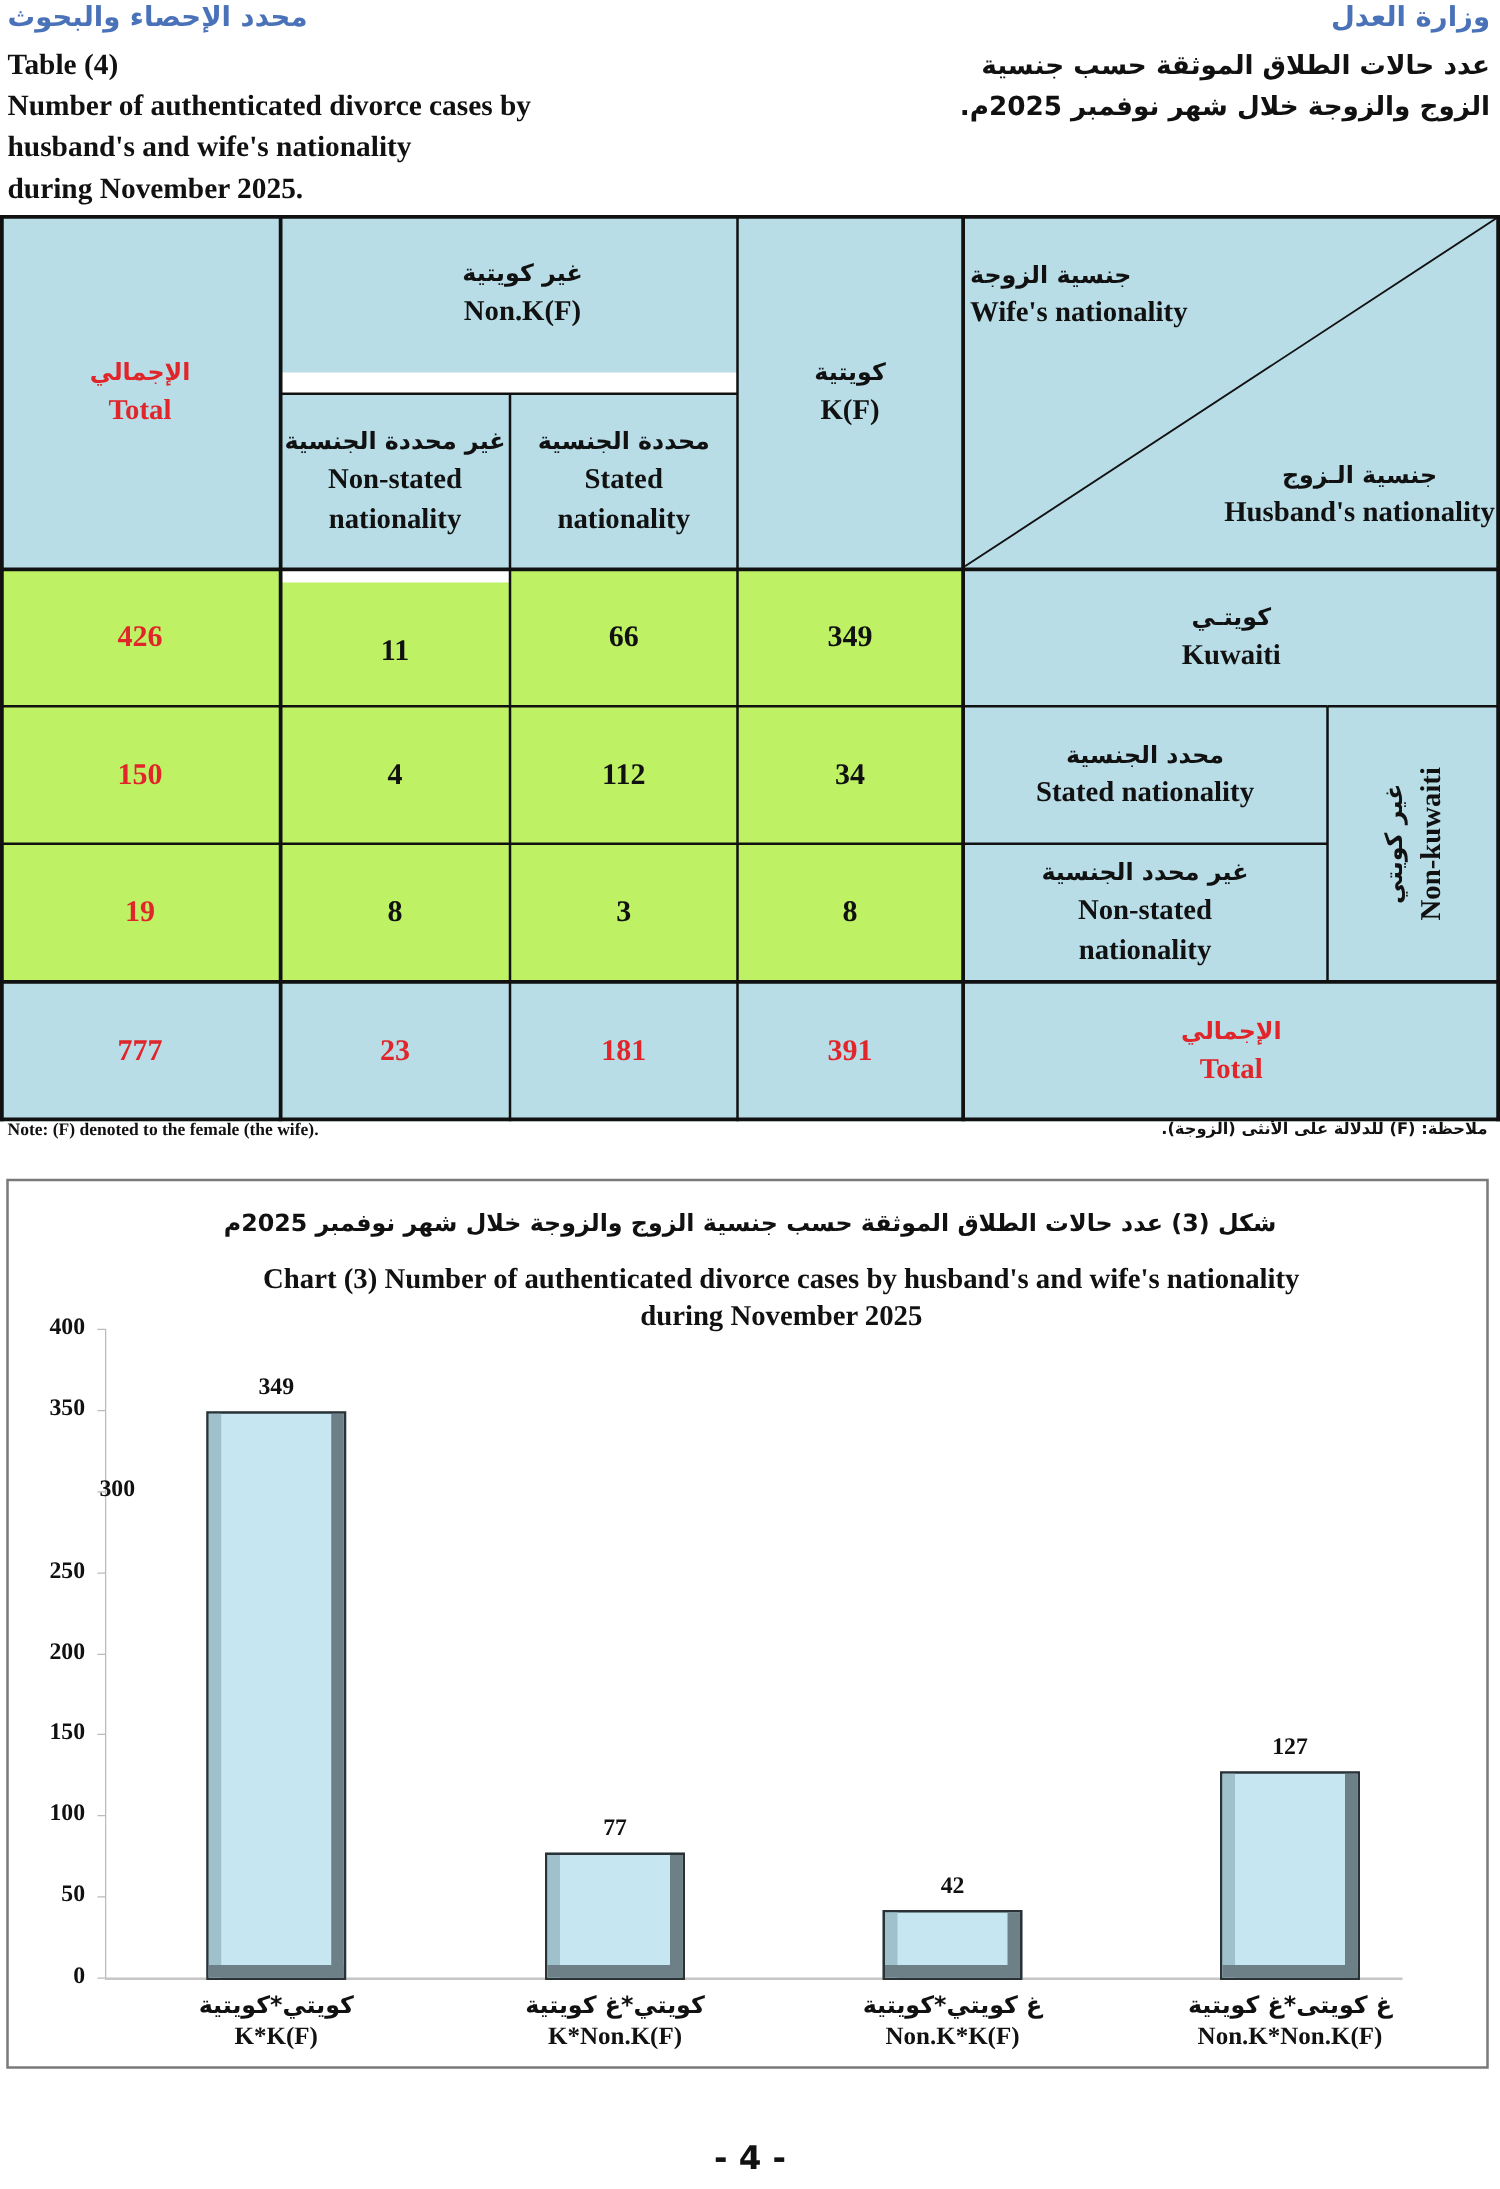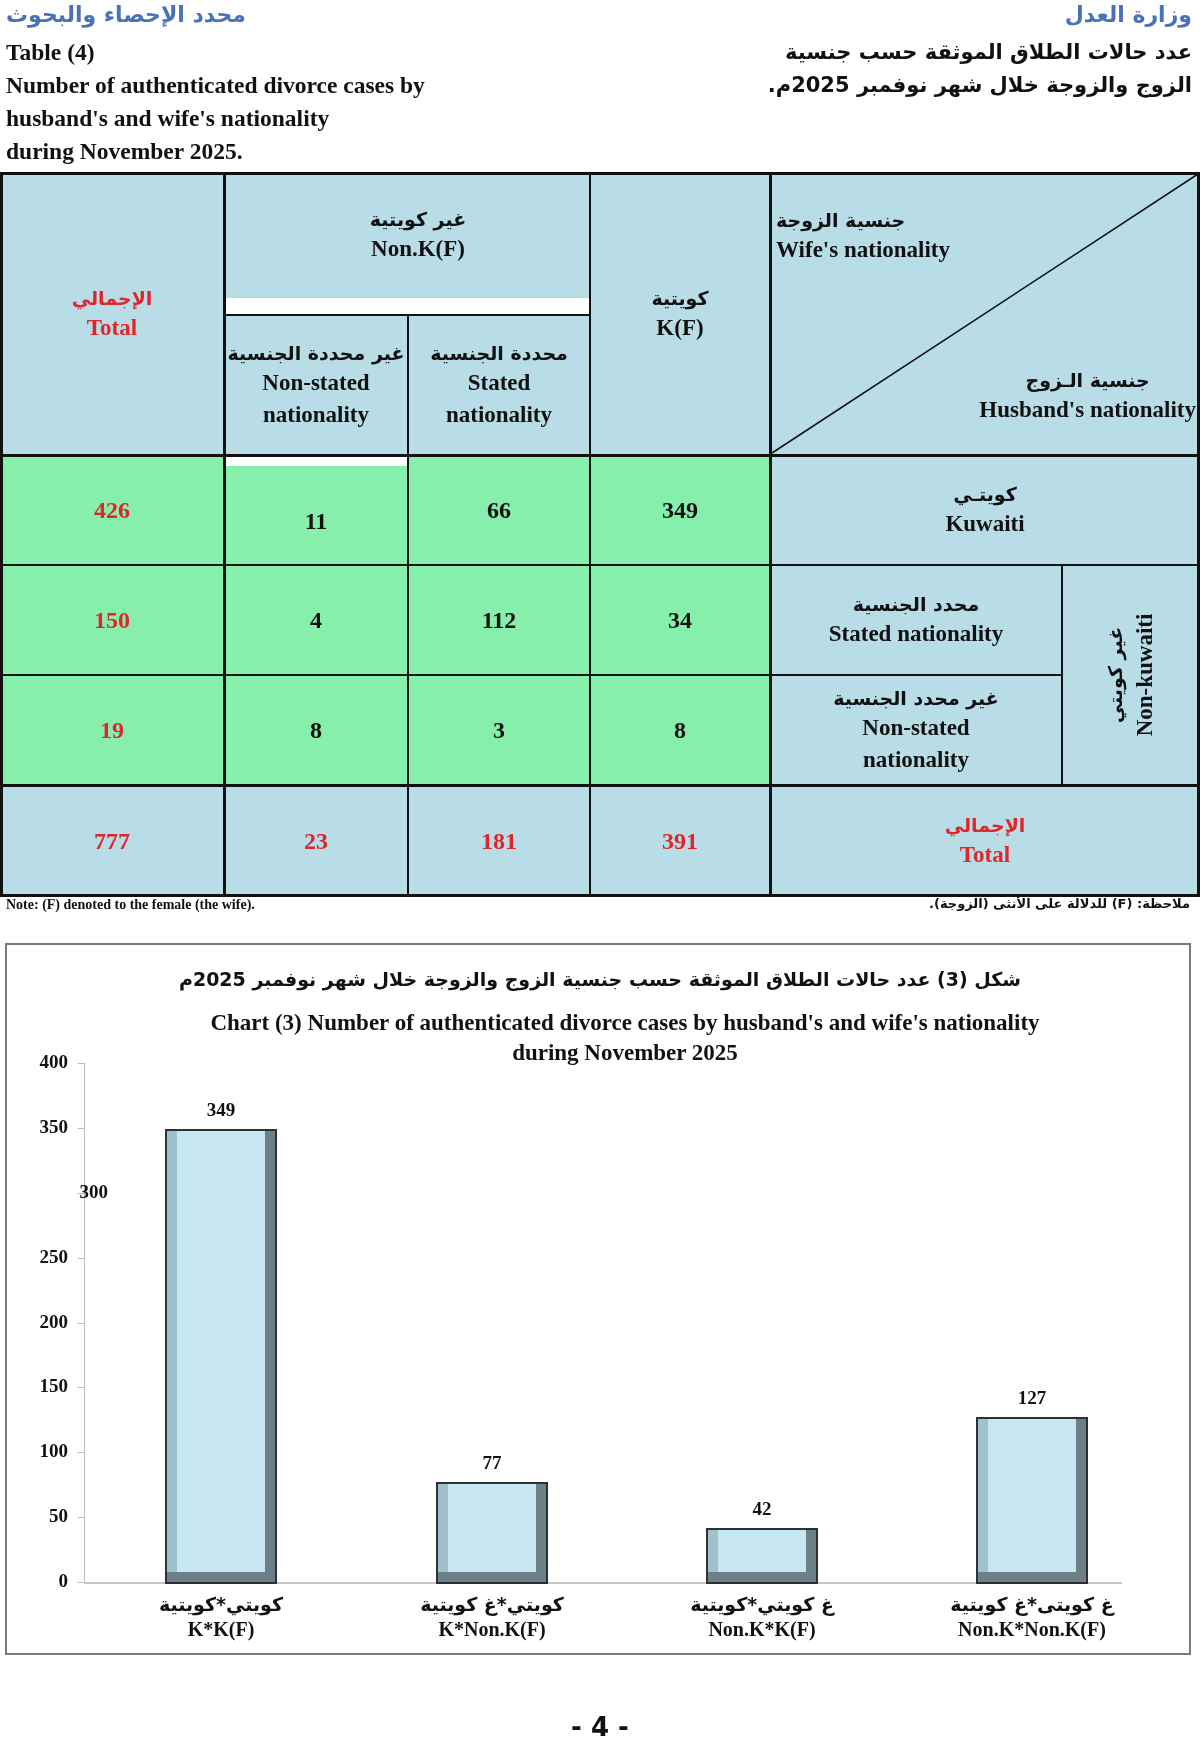--- a/index.html
+++ b/index.html
@@ -11,21 +11,21 @@
   .org-right { right: 8px; direction: rtl; }
   .title-en { left: 6px; top: 36px; font-weight: bold; font-size: 23.5px; line-height: 33px; }
   .title-ar { right: 8px; top: 36px; font-weight: bold; font-size: 21px; line-height: 33px; direction: rtl; text-align: right; font-family: "DejaVu Sans", sans-serif; }
   .title-ar div, .title-en div { white-space: nowrap; }
 
   
   .tbl { left: 0; top: 172px; width: 1200px; height: 725px; }
   .cell { position: absolute; box-sizing: border-box; display: flex; flex-direction: column;
           align-items: center; justify-content: center; text-align: center; font-weight: bold; }
   .hdr { background: #b8dde7; }
-  .data { background: #86efac; }
+  .data { background: #bef264; }
   .tot { background: #b8dde7; }
   .ar { font-family: "DejaVu Sans", sans-serif; font-size: 19px; line-height: 28px; }
   .en { font-size: 23px; line-height: 32px; }
   .num { font-size: 24px; }
   .red { color: #e0262a; }
   .line { position: absolute; background: #111; }
 
   .note-en { left: 6px; top: 897px; font-size: 14px; font-weight: bold; }
   .note-ar { right: 10px; top: 896px; font-size: 13px; font-weight: bold; direction: rtl; font-family: "DejaVu Sans", sans-serif; }
 

